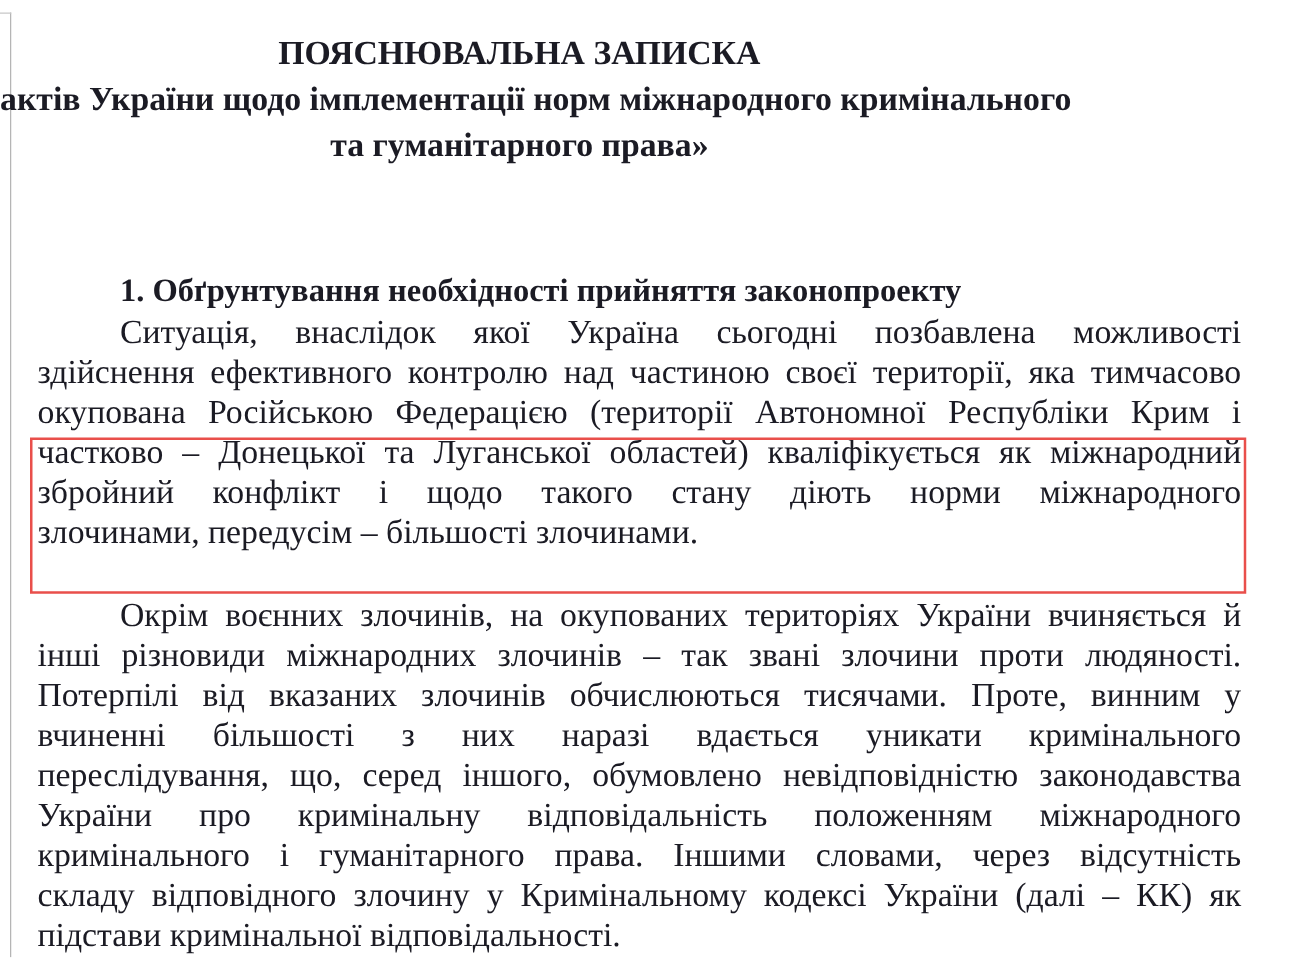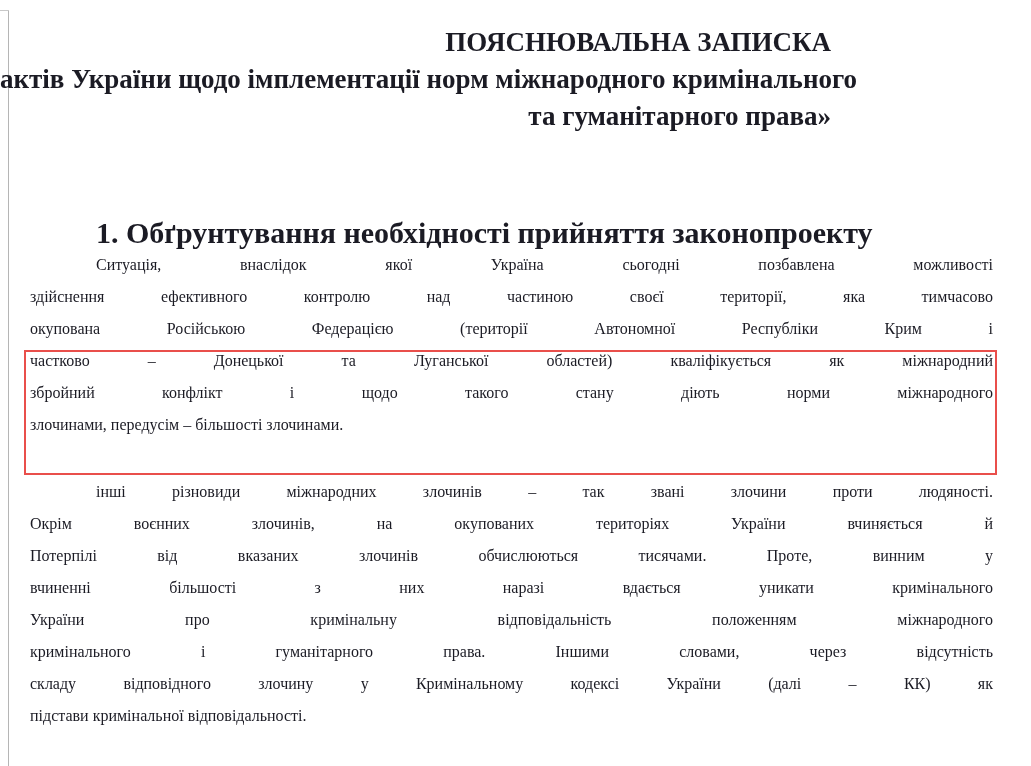--- a/index.html
+++ b/index.html
@@ -30,45 +30,45 @@
     top: 10px;
     width: 9px;
     height: 1px;
     background: #c8c8c8;
   }
   .doc-title {
     position: absolute;
     left: 0;
     top: 24px;
     width: 831px;
-    text-align: right;
+    text-align: center;
     font-weight: bold;
     font-size: 27px;
     line-height: 37px;
   }
   .doc-title > div {
     white-space: nowrap;
   }
   .section-heading {
     position: absolute;
     left: 30px;
     top: 216px;
     width: 963px;
     box-sizing: border-box;
     padding-left: 66px;
     font-weight: bold;
-    font-size: 30px;
+    font-size: 26px;
     line-height: 33px;
     white-space: nowrap;
   }
   .para {
     position: absolute;
     left: 30px;
     width: 963px;
-    font-size: 16px;
+    font-size: 27px;
     line-height: 32px;
   }
   .para > div {
     text-align: justify;
     text-align-last: justify;
     box-sizing: border-box;
   }
   .para-1-start { top: 249px; }
   .para-1-start > div:first-child { padding-left: 66px; }
   .para-1-highlighted { top: 345px; }
@@ -109,22 +109,23 @@
 
   <div class="para para-1-highlighted">
       <div>частково – Донецької та Луганської областей) кваліфікується як міжнародний</div>
       <div>збройний конфлікт і щодо такого стану діють норми міжнародного</div>
       <div>злочинами, передусім – більшості злочинами.</div>
     </div>
 
   <div class="highlight-box" style="border-color: rgb(233, 79, 75);"></div>
 
   <div class="para para-2">
+      <div>Окрім воєнних злочинів, на окупованих територіях України вчиняється й</div>
       <div>інші різновиди міжнародних злочинів – так звані злочини проти людяності.</div>
-      <div>Окрім воєнних злочинів, на окупованих територіях України вчиняється й</div>
       <div>Потерпілі від вказаних злочинів обчислюються тисячами. Проте, винним у</div>
       <div>вчиненні більшості з них наразі вдається уникати кримінального</div>
+      <div>переслідування, що, серед іншого, обумовлено невідповідністю законодавства</div>
       <div>України про кримінальну відповідальність положенням міжнародного</div>
       <div>кримінального і гуманітарного права. Іншими словами, через відсутність</div>
       <div>складу відповідного злочину у Кримінальному кодексі України (далі – КК) як</div>
       <div>підстави кримінальної відповідальності.</div>
     </div>
 </div>
 
 </body></html>

